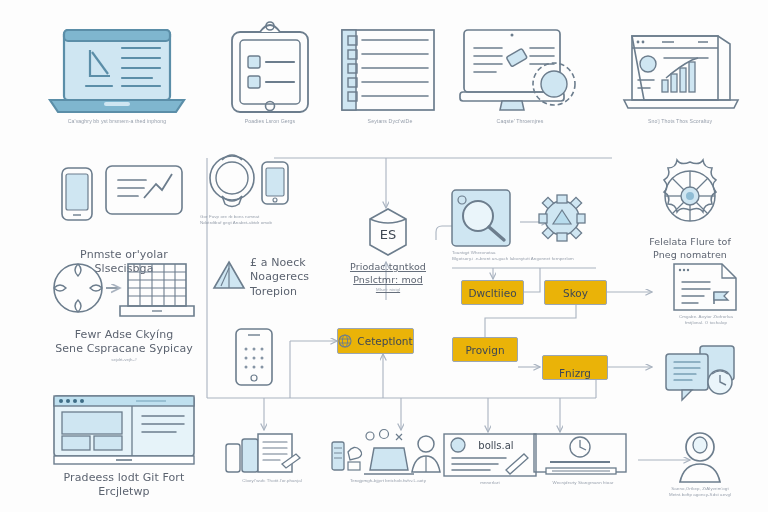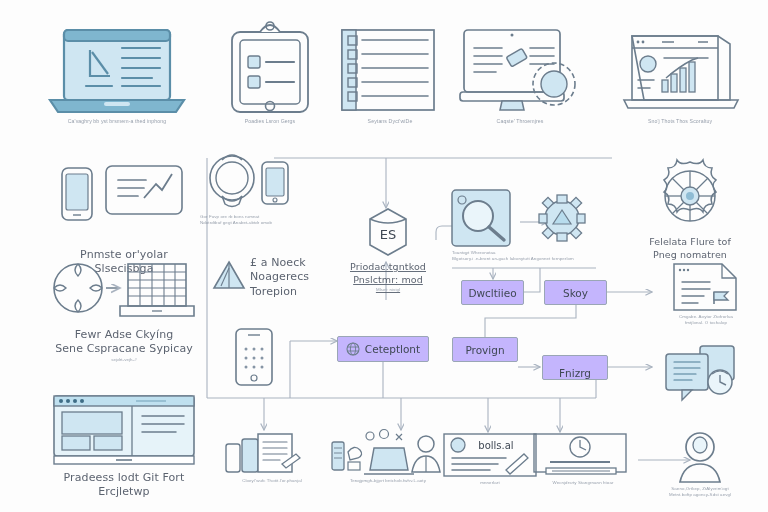--- a/index.html
+++ b/index.html
@@ -36,21 +36,21 @@
     color:#4e5664;
     font-size:9.5px;
     filter:blur(.25px);
     line-height:1.35;
   }
   .boxlabel{
     position:absolute;
     box-sizing:border-box;
     border:1.3px solid #9aa6b5;
     border-radius:2px;
-    background:#c4b5fd;
+    background:#eab308;
     display:flex;align-items:center;justify-content:center;
     gap:5px;
     font-family:"DejaVu Sans", sans-serif;
     font-size:10.5px;
     color:#3f4854;
     filter:blur(.2px);
   }
   svg{display:block;overflow:visible;}
   .ln{stroke:#a9b3c0;stroke-width:1.1;fill:none;}
 </style>
@@ -338,21 +338,21 @@
           <circle cx="28" cy="33" r="1.5"></circle>
           <circle cx="36" cy="33" r="1.5"></circle>
         <circle cx="20" cy="42" r="1.5"></circle>
           <circle cx="28" cy="42" r="1.5"></circle>
           <circle cx="36" cy="42" r="1.5"></circle>
       </g>
       <circle cx="28" cy="53" r="3" fill="none" stroke="#6c7d8d" stroke-width="1.2"></circle>
     </svg>
   </div>
 
-  <div class="boxlabel" style="left:337px;top:328px;width:92px;height:26px;margin-top:8px;">
+  <div class="boxlabel" style="left:337px;top:328px;width:77px;height:26px;">
     <svg width="14" height="14" viewBox="0 0 14 14">
       <circle cx="7" cy="7" r="6" fill="none" stroke="#6c7d8d" stroke-width="1.1"></circle>
       <ellipse cx="7" cy="7" rx="2.6" ry="6" fill="none" stroke="#6c7d8d" stroke-width="0.9"></ellipse>
       <path d="M1,5 L13,5 M1,9 L13,9" stroke="#6c7d8d" stroke-width="0.9"></path>
     </svg>
     <span>Ceteptlont</span>
   </div>
 
   <div class="boxlabel" style="left:461px;top:280px;width:63px;height:25px;">
     <span>Dwcltiieo</span>

